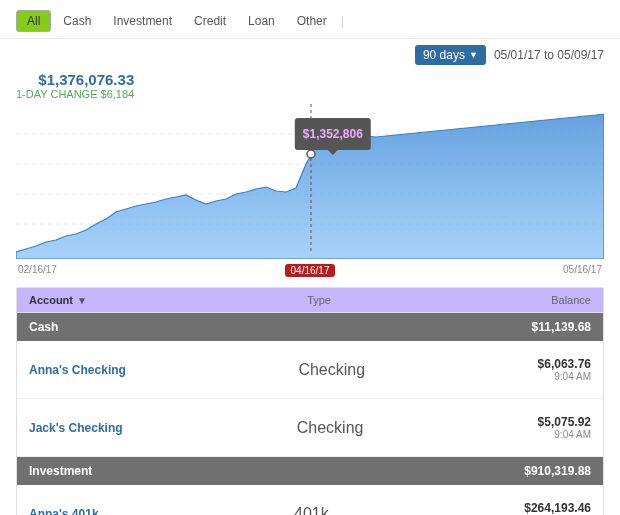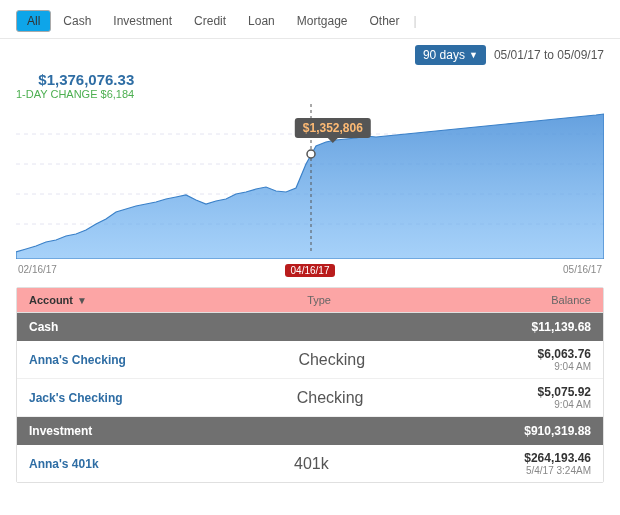--- a/index.html
+++ b/index.html
@@ -36,21 +36,21 @@
       font-size: 12px;
       color: #555;
       cursor: pointer;
       border: none;
       background: none;
       border-radius: 3px;
     }
     .nav-tab.active {
       border: 1px solid #aaa;
       color: #333;
-      background: #0ea5e9;
+      background: #84cc16;
     }
     .nav-divider {
       color: #ccc;
       font-size: 12px;
       margin-left: 2px;
     }
 
     
     .controls-bar {
       display: flex;
@@ -124,22 +124,22 @@
     .chart-svg-wrapper {
       position: relative;
       width: 100%;
     }
     .chart-tooltip {
       position: absolute;
       top: 14px;
       left: 50%;
       transform: translateX(-20%);
       background: #555;
-      color: #fdba74;
-      padding: 3px 8px;
+      color: #f0abfc;
+      padding: 9px 8px;
       border-radius: 3px;
       font-size: 12px;
       font-weight: 600;
       pointer-events: none;
     }
     .chart-tooltip::after {
       content: '';
       position: absolute;
       bottom: -5px;
       left: 50%;
@@ -169,21 +169,21 @@
     .accounts-table {
       margin: 10px 16px 0;
       border: 1px solid #e0e0e0;
       border-radius: 2px;
     }
     .table-header-row {
       display: flex;
       justify-content: space-between;
       padding: 6px 12px;
       border-bottom: 1px solid #e0e0e0;
-      background: #fca5a5;
+      background: #c4b5fd;
     }
     .table-header-row .col-account {
       font-size: 11px;
       font-weight: 600;
       color: #333;
       display: flex;
       align-items: center;
       gap: 4px;
     }
     .table-header-row .col-type {
@@ -208,21 +208,21 @@
       font-weight: 600;
     }
     .section-row .section-balance {
       font-size: 12px;
       font-weight: 600;
     }
     .account-row {
       display: flex;
       justify-content: space-between;
       align-items: center;
-      padding: 6px 12px;
+      padding: 16px 12px;
       border-bottom: 1px solid #efefef;
       background: #fff;
     }
     .account-row:last-child {
       border-bottom: none;
     }
     .account-row .acc-name {
       font-size: 12px;
       font-weight: 600;
       color: #2e6da4;
@@ -256,21 +256,20 @@
 </head>
 <body>
 
 <div class="header">
   <nav class="nav-tabs">
     <button class="nav-tab active">All</button>
     <button class="nav-tab">Cash</button>
     <button class="nav-tab">Investment</button>
     <button class="nav-tab">Credit</button>
     <button class="nav-tab">Loan</button>
-    <button class="nav-tab">Mortgage</button>
     <button class="nav-tab">Other</button>
     <span class="nav-divider">|</span>
   </nav>
 </div>
 
 <div class="controls-bar">
   <button class="period-btn">
     <span>90 days</span>
     <span class="arrow">▼</span>
   </button>

